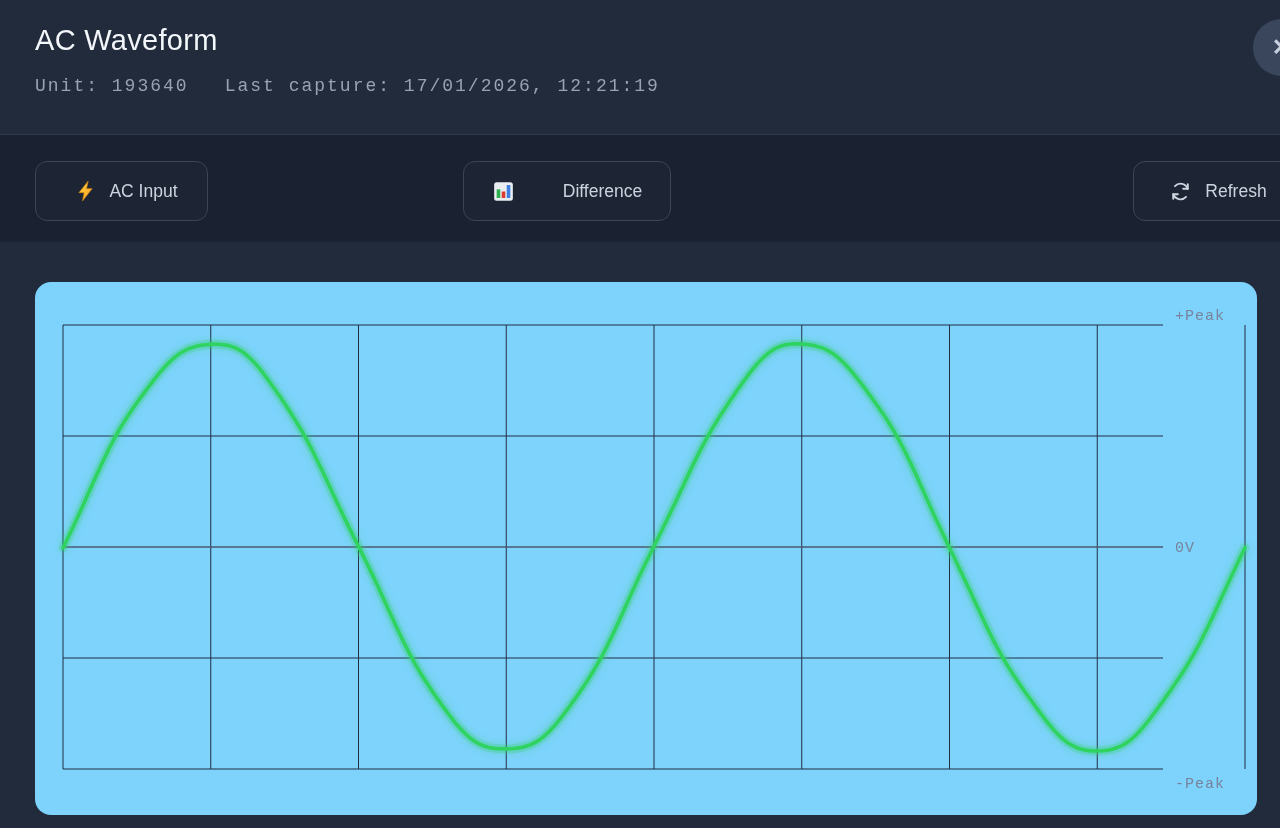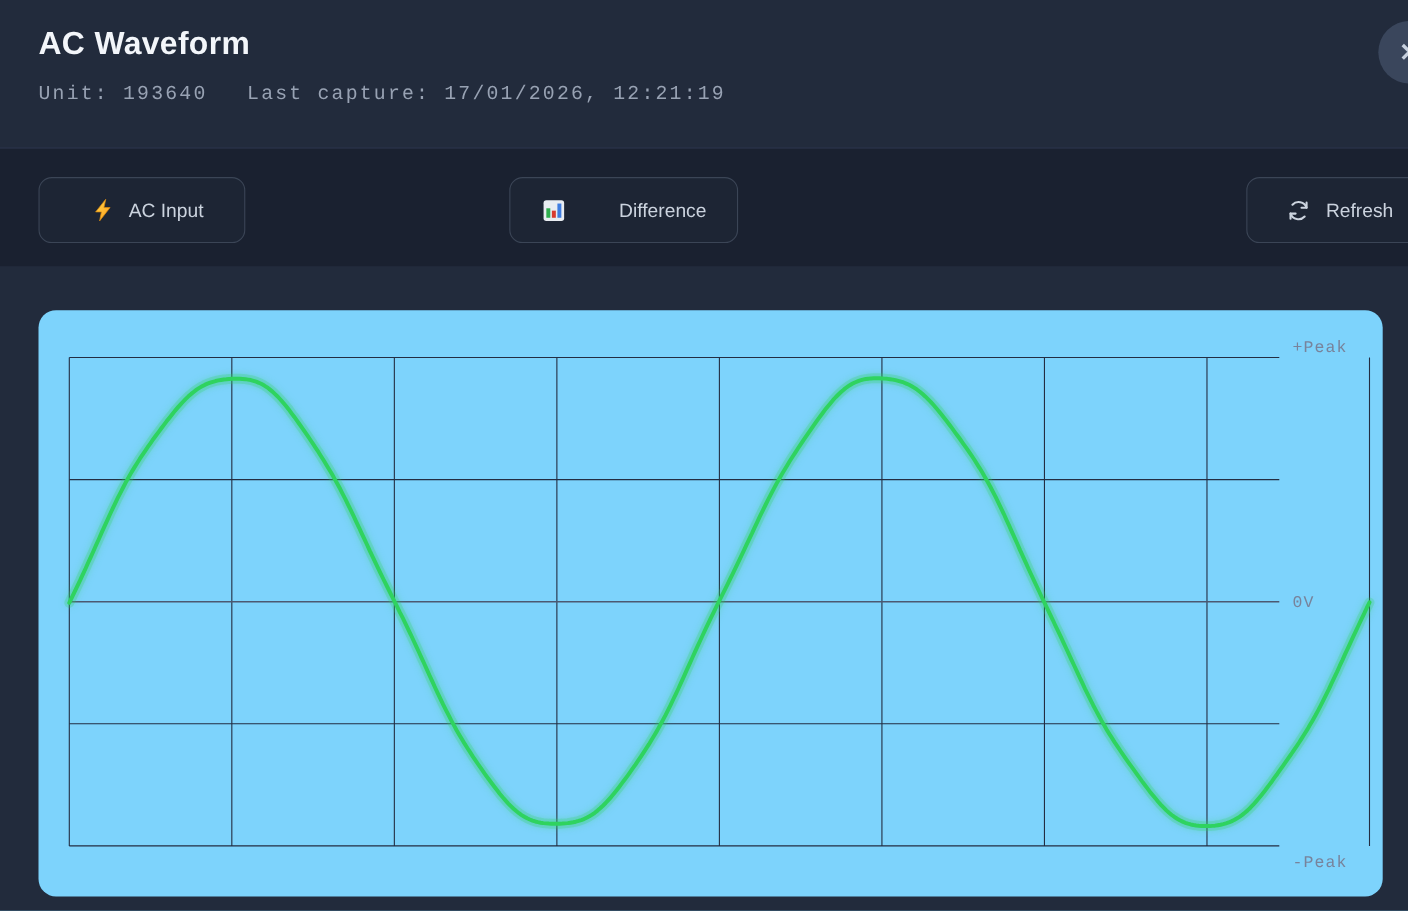--- a/index.html
+++ b/index.html
@@ -6,21 +6,21 @@
   body{
     width:1280px;height:828px;position:relative;overflow:hidden;
     background:#222b3c;
     font-family:"Liberation Sans","DejaVu Sans",sans-serif;
     -webkit-font-smoothing:antialiased;
   }
   
   .header{position:absolute;left:0;top:0;width:1280px;height:134px;background:#222b3c;}
   .page-title{
     position:absolute;left:35px;top:24px;
-    font-size:29px;font-weight:bold;color:#f3f6fa;letter-spacing:.3px;
+    font-size:29px;font-weight:normal;color:#f3f6fa;letter-spacing:.3px;
   }
   .subtitle{
     position:absolute;left:35px;top:76px;white-space:nowrap;
     font-family:"Liberation Mono","DejaVu Sans Mono",monospace;
     font-size:18px;letter-spacing:2px;color:#98a2b3;
   }
   .subtitle .cap{margin-left:36px;}
   .close-btn{
     position:absolute;left:1253px;top:19px;width:57px;height:57px;border-radius:50%;
     background:#3a465c;color:#c7d0de;display:flex;align-items:center;justify-content:center;
@@ -32,21 +32,21 @@
     background:#1a2130;border-top:1px solid #2e3950;box-sizing:border-box;
   }
   .btn{
     position:absolute;top:26px;height:60px;box-sizing:border-box;
     display:flex;align-items:center;justify-content:center;gap:13px;
     border-radius:12px;border:1px solid #3b4556;background:#1d2534;
     color:#cbd3de;font-size:17.5px;cursor:pointer;
     font-family:"Liberation Sans","DejaVu Sans",sans-serif;
   }
   .btn.active{background:#1d3129;border-color:#2fc268;color:#3edd7d;}
-  #tab-ac-input{left:35px;width:188px;padding-left:16px;}
+  #tab-ac-input{left:35px;width:173px;padding-left:16px;}
   #tab-ac-output{left:239px;width:212px;}
   #tab-difference{left:463px;width:208px;gap:48px;}
   #refresh-btn{left:1133px;width:170px;}
   .btn svg{flex:0 0 auto;}
   
   .panel{
     position:absolute;left:35px;top:282px;width:1222px;height:533px;
     background:#7dd3fc;border-radius:16px;
   }
   #chart-svg{position:absolute;left:0;top:0;}

